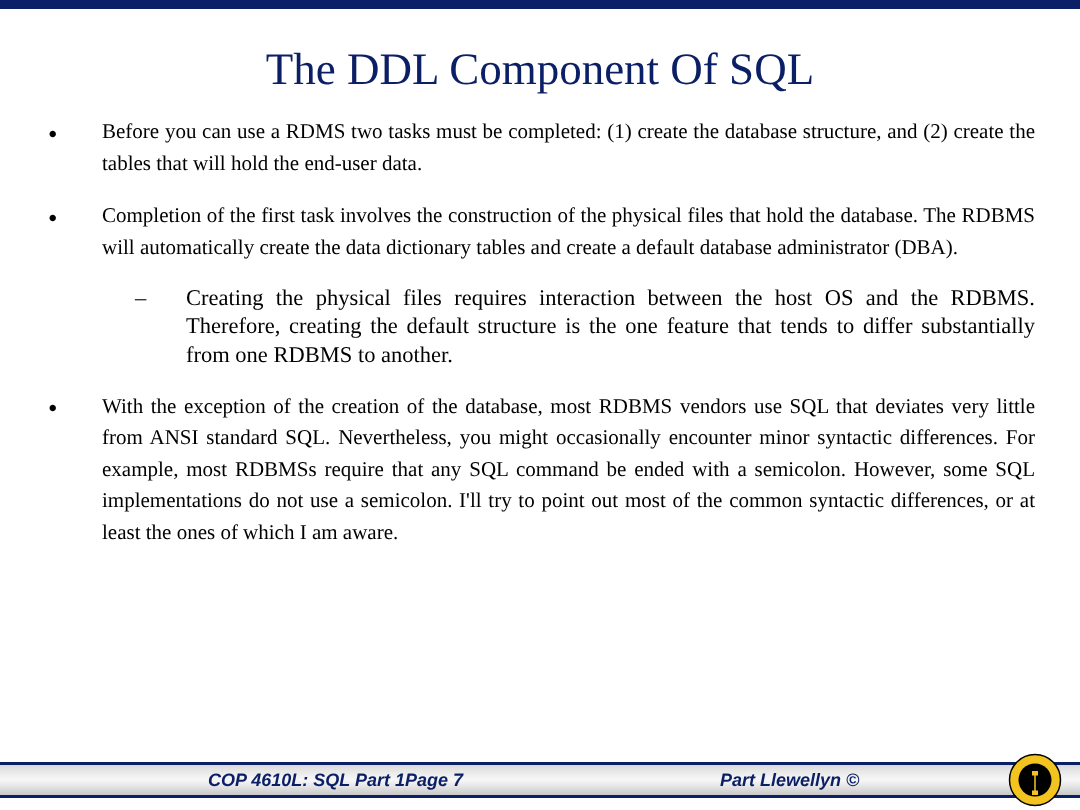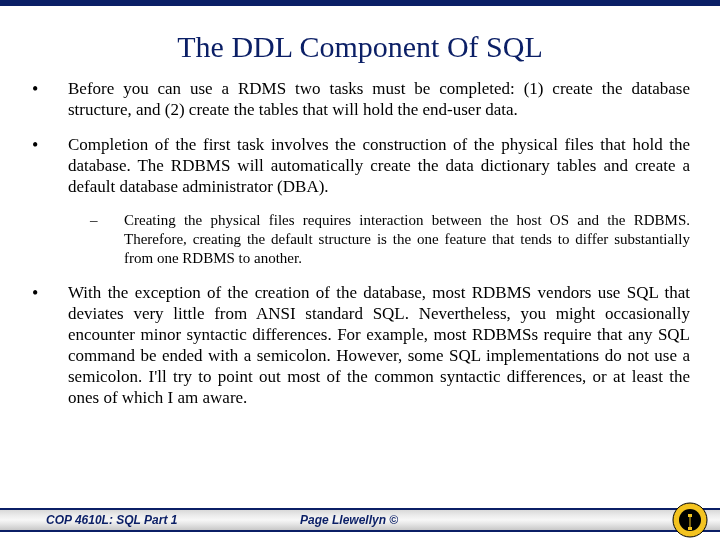--- a/index.html
+++ b/index.html
@@ -30,21 +30,21 @@
   .bullet .mark {
     width: 38px;
     flex: 0 0 38px;
     font-size: 18px;
     line-height: 22px;
     text-align: left;
     padding-left: 2px;
   }
   .bullet .text {
     flex: 1;
-    font-size: 17px;
+    font-size: 14px;
     line-height: 21px;
     text-align: justify;
   }
   .sub {
     display: flex;
     margin: 0 0 14px 60px;
   }
   .sub .mark {
     width: 34px;
     flex: 0 0 34px;
@@ -75,21 +75,21 @@
     border-top: 2px solid #0b1f66;
     border-bottom: 2px solid #0b1f66;
     display: flex;
     align-items: center;
     font-family: Arial, Helvetica, sans-serif;
     font-size: 12px;
     font-weight: bold;
     font-style: italic;
     color: #0b1f66;
   }
-  .footer-bar .course { flex: 0 0 270px; padding-left: 46px; }
+  .footer-bar .course { flex: 0 0 270px; padding-left: 46px; text-align: right; }
   .footer-bar .page   { flex: 0 0 180px; text-align: left; }
   .footer-bar .author { flex: 1; text-align: left; padding-left: 30px; }
   .logo {
     position: absolute;
     right: 12px;
     bottom: 2px;
     width: 36px;
     height: 36px;
   }
 </style>
@@ -118,20 +118,21 @@
   <div class="bullet">
     <div class="mark">•</div>
     <div class="text">With the exception of the creation of the database, most RDBMS vendors use SQL that deviates very little from ANSI standard SQL.  Nevertheless, you might occasionally encounter minor syntactic differences.  For example, most RDBMSs require that any SQL command be ended with a semicolon.  However, some SQL implementations do not use a semicolon.  I'll try to point out most of the common syntactic differences, or at least the ones of which I am aware.</div>
   </div>
 
 </div>
 
 <div class="footer">
   <div class="footer-bar">
     <span class="course">COP 4610L: SQL Part 1</span>
-    <span class="author">Page Llewellyn ©</span>
+    <span class="page">Page 7</span>
+    <span class="author">Part Llewellyn ©</span>
   </div>
   <svg class="logo" viewBox="0 0 36 36">
     <circle cx="18" cy="18" r="17" fill="#f3c320" stroke="#000" stroke-width="1"></circle>
     <circle cx="18" cy="18" r="11" fill="#000"></circle>
     <path d="M16 12 L20 12 L20 15 L18.5 15 L18.5 25 L20 25 L20 28 L16 28 L16 25 L17.5 25 L17.5 15 L16 15 Z" fill="#f3c320"></path>
   </svg>
 </div>
 
 </body></html>

